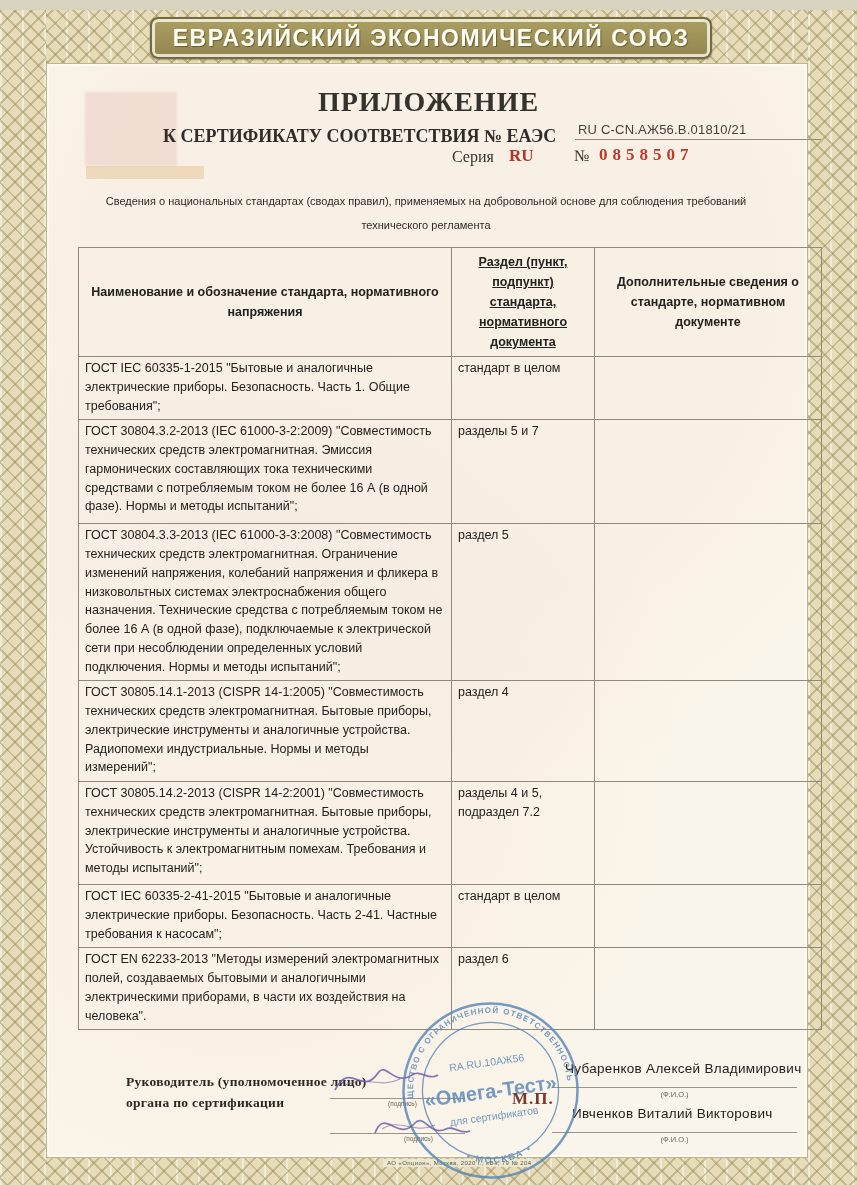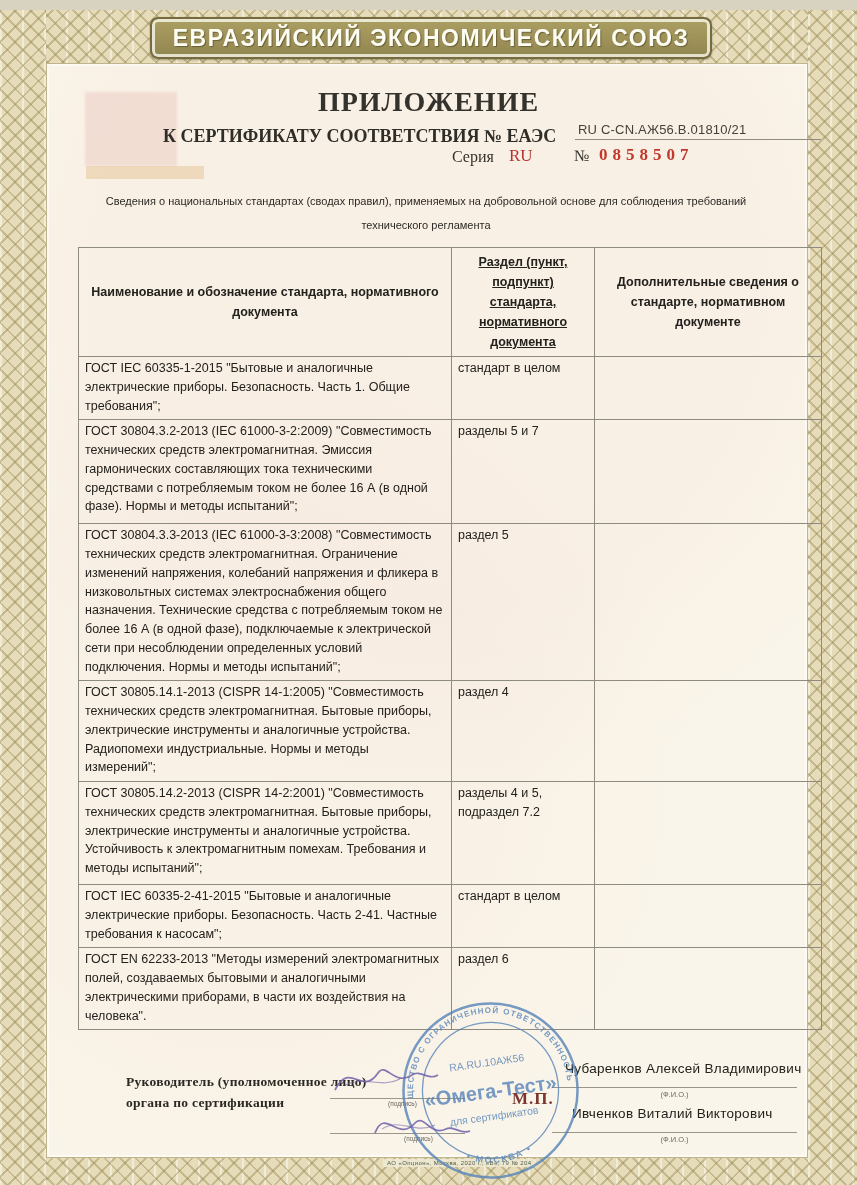--- a/index.html
+++ b/index.html
@@ -44,21 +44,21 @@
          font-family:"Liberation Serif", serif;font-weight:bold;font-size:28px;
          letter-spacing:1px;color:#34322c;}
   .subtitle{position:absolute;left:163px;top:116px;
             font-family:"Liberation Serif", serif;font-weight:bold;font-size:18px;color:#2f2d28;}
   .cert-no{position:absolute;left:578px;top:112px;width:240px;
            font-size:13px;color:#44413a;letter-spacing:.2px;}
   .cert-no-line{position:absolute;left:575px;top:129px;width:246px;border-top:1px solid #8f8b7e;}
   .series-label{position:absolute;left:452px;top:138px;font-family:"Liberation Serif", serif;
                 font-size:16px;color:#34322c;}
   .series-val{position:absolute;left:509px;top:136px;font-family:"Liberation Serif", serif;
-              font-weight:normal;font-size:17px;color:#b5332c;}
+              font-weight:bold;font-size:17px;color:#b5332c;}
   .num-sign{position:absolute;left:574px;top:137px;font-family:"Liberation Serif", serif;
             font-size:16px;color:#34322c;}
   .blank-num{position:absolute;left:599px;top:135px;font-family:"Liberation Serif", serif;
              font-weight:bold;font-size:17px;color:#c0392b;letter-spacing:5px;}
   .intro{position:absolute;left:76px;top:180px;width:700px;text-align:center;
          font-size:11px;line-height:2.15;color:#2c2a26;}
   
   .doc-table{position:absolute;left:78px;top:237px;width:694px;border-collapse:collapse;
              font-size:12.5px;line-height:1.5;color:#23211d;table-layout:fixed;}
   .doc-table th,.doc-table td{border:1px solid #8d8a80;}
@@ -127,21 +127,21 @@
   <span class="series-label">Серия</span>
   <span class="series-val">RU</span>
   <span class="num-sign">№</span>
   <span class="blank-num">0858507</span>
 
   <div class="intro">Сведения о национальных стандартах (сводах правил), применяемых на добровольной основе для соблюдения требований технического регламента</div>
 
   <table class="doc-table">
     <thead>
       <tr>
-        <th class="col-name">Наименование и обозначение стандарта, нормативного документа</th>
+        <th class="col-name">Наименование и обозначение стандарта, нормативного напряжения</th>
         <th class="col-sect">Раздел (пункт, подпункт) стандарта, нормативного документа</th>
         <th class="col-extra">Дополнительные сведения о стандарте, нормативном документе</th>
       </tr>
     </thead>
     <tbody>
       <tr>
         <td>ГОСТ IEC 60335-1-2015 "Бытовые и аналогичные электрические приборы. Безопасность. Часть 1. Общие требования";</td>
         <td>стандарт в целом</td>
         <td></td>
       </tr>

